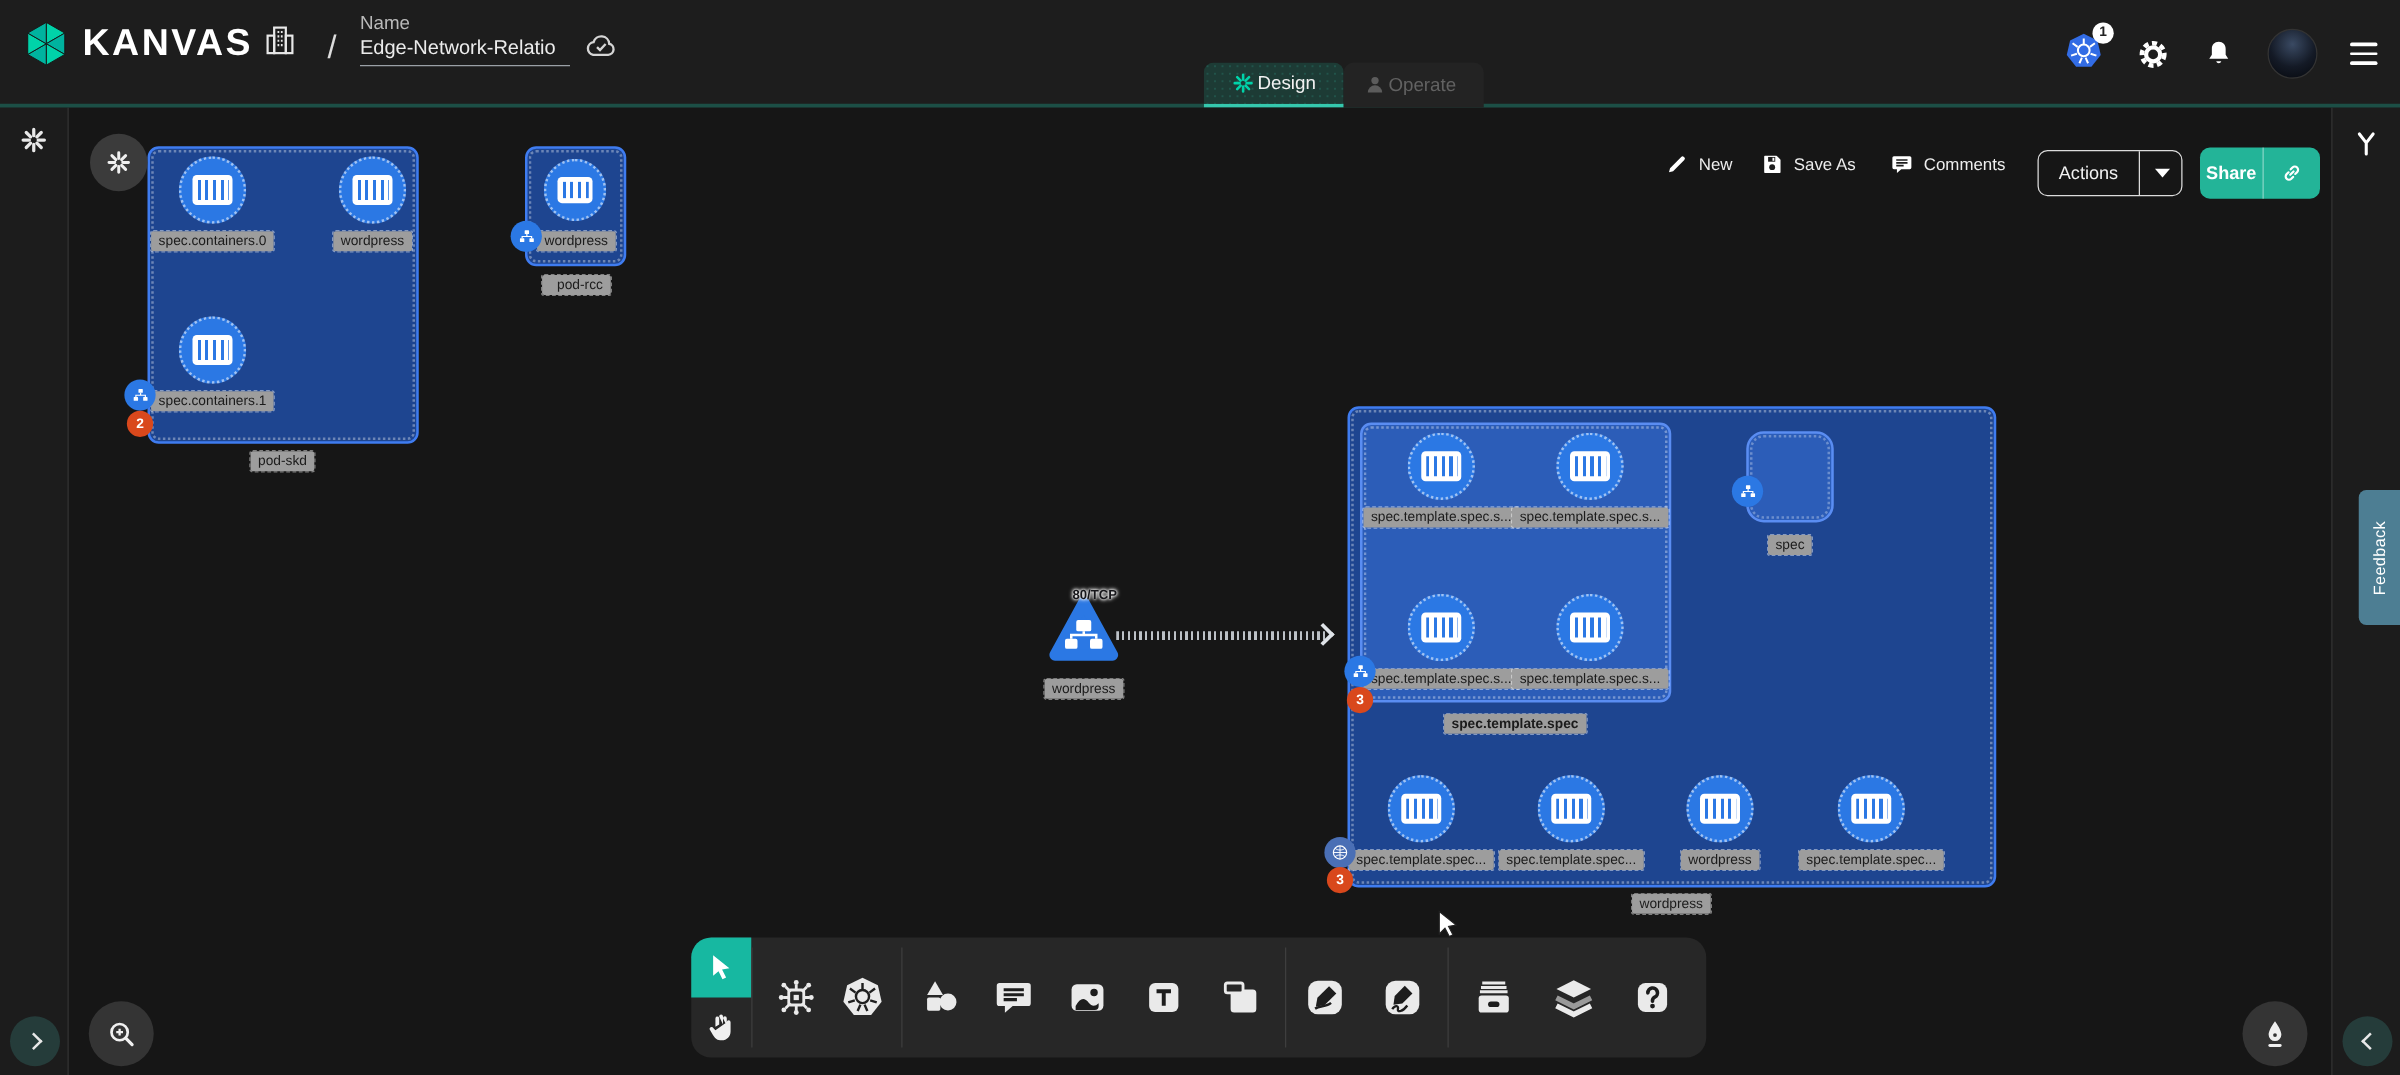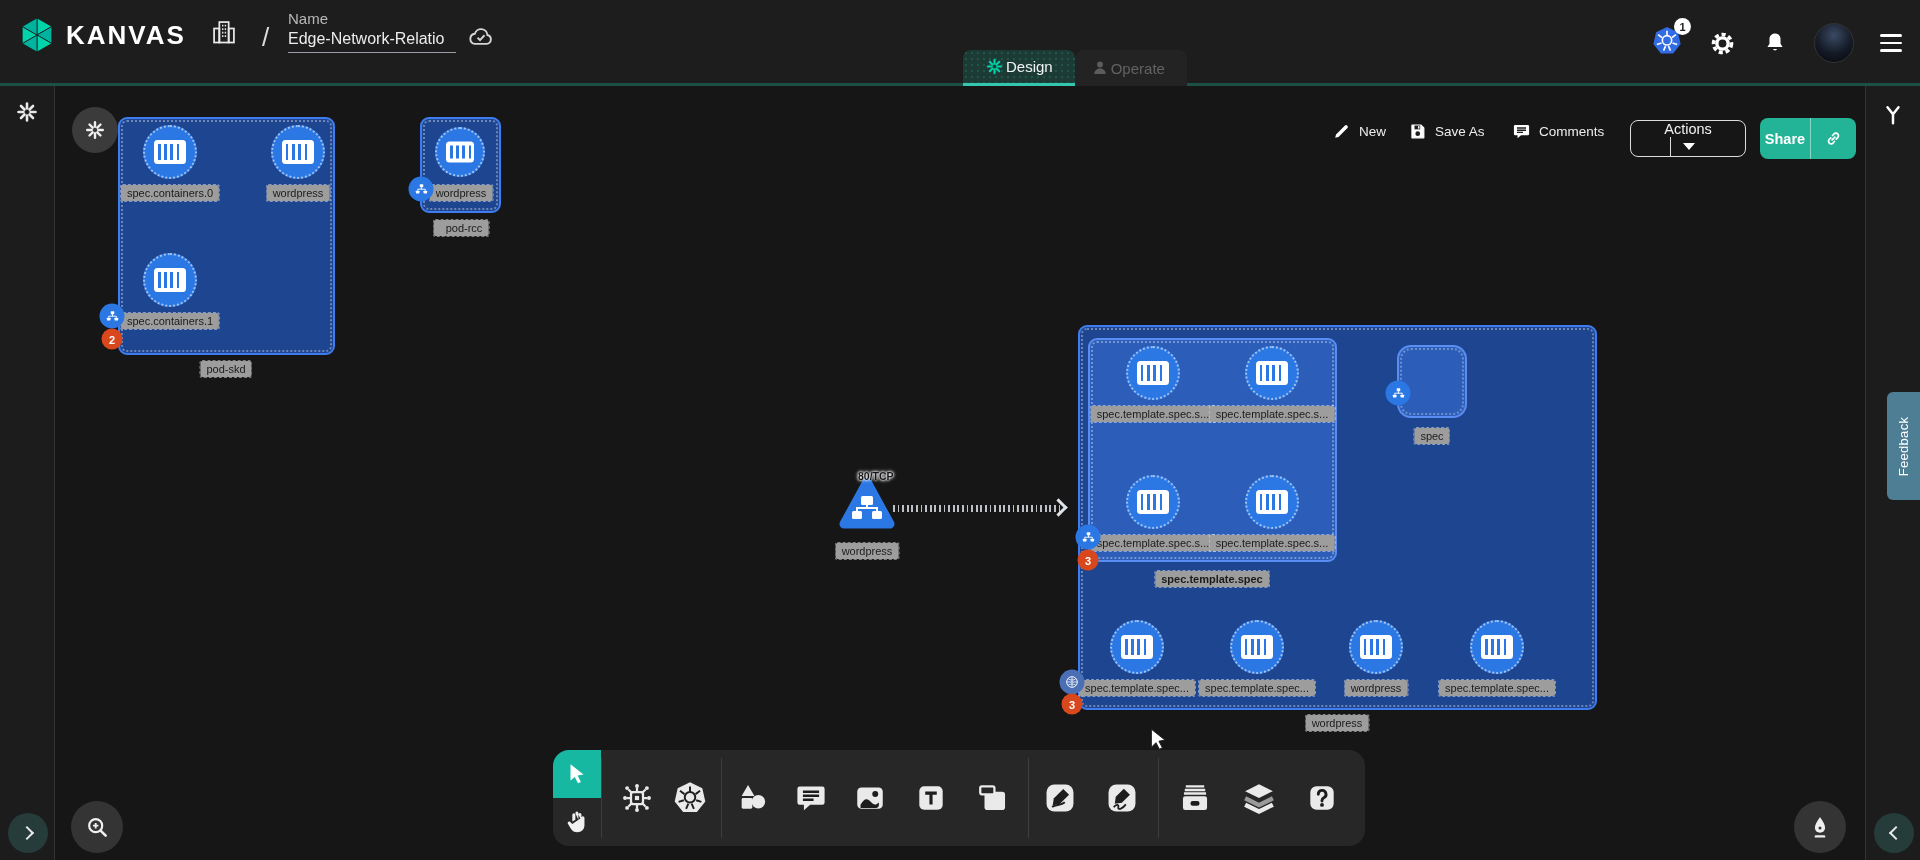--- a/index.html
+++ b/index.html
@@ -3,21 +3,21 @@
 <meta charset="utf-8">
 <style>
   * { margin:0; padding:0; box-sizing:border-box; }
   html,body { background:#111; }
   body { font-family:"Liberation Sans", sans-serif; }
   .stage { position:relative; width:1920px; height:860px; background:#161616; overflow:hidden; }
 
   
   .header { position:absolute; left:0; top:0; width:1920px; height:86px; background:#1d1d1d; border-bottom:3px solid #1c4f46; z-index:50; }
   .logo-wrap { position:absolute; left:18px; top:16px; display:flex; align-items:center; gap:10px; }
-  .logo-text { color:#fff; font-size:26px; font-weight:800; letter-spacing:2px; }
+  .logo-text { color:#fff; font-size:30px; font-weight:800; letter-spacing:2px; }
   .hdr-sep { position:absolute; left:262px; top:22px; color:#ddd; font-size:26px; font-weight:300; }
   .hdr-building { position:absolute; left:210px; top:18px; color:#e8e8e8; }
   .name-block { position:absolute; left:288px; top:10px; width:168px; }
   .name-label { color:#b9b9b9; font-size:15px; }
   .name-input { display:block; margin-top:3px; width:168px; background:transparent; border:none; border-bottom:1px solid #9aa0a6; color:#ececec; font-size:16px; font-family:"Liberation Sans",sans-serif; padding-bottom:4px; outline:none; }
   .cloud-save { position:absolute; left:466px; top:22px; color:#d5d5d5; }
 
   .tabs { position:absolute; left:963px; top:50px; height:36px; display:flex; }
   .tab { height:36px; display:flex; align-items:center; gap:2px; padding:0 22px; border-radius:8px 8px 0 0; font-size:15px; }
   .tab.active { background:#1d3b35; color:#f2f2f2; border-bottom:3px solid #35c7ad;
@@ -35,21 +35,21 @@
   .strip-left { position:absolute; left:0; top:86px; width:55px; height:774px; background:#1c1c1c; border-right:1px solid #323232; z-index:40; }
   .strip-right { position:absolute; right:0; top:86px; width:55px; height:774px; background:#1c1c1c; border-left:1px solid #323232; z-index:40; }
   .strip-icon { position:absolute; left:50%; transform:translateX(-50%); color:#e8e8e8; }
   .circ-btn { position:absolute; border-radius:50%; display:flex; align-items:center; justify-content:center; cursor:pointer; }
   .chev { width:10px; height:10px; border-right:2.6px solid #e8e8e8; border-top:2.6px solid #e8e8e8; }
   .chev.right { transform:rotate(45deg); margin-left:-3px; }
   .chev.left  { transform:rotate(-135deg); margin-right:-3px; }
 
   
   .act { position:absolute; top:122px; display:flex; align-items:center; gap:8px; color:#ededed; font-size:13.5px; cursor:pointer; z-index:45; }
-  .btn-outline { position:absolute; top:120px; height:37px; border:1.5px solid #dcdcdc; border-radius:8px; display:flex; align-items:center; color:#f2f2f2; font-size:14.5px; cursor:pointer; z-index:45;flex-direction:column; }
+  .btn-outline { position:absolute; top:120px; height:37px; border:1.5px solid #dcdcdc; border-radius:8px; display:flex; align-items:center; color:#f2f2f2; font-size:14.5px; cursor:pointer; z-index:45; }
   .btn-outline .caret-zone { border-left:1px solid #dcdcdc; height:100%; display:flex; align-items:center; padding:0 12px; }
   .caret-down { width:0; height:0; border-left:6px solid transparent; border-right:6px solid transparent; border-top:7px solid #fff; }
   .btn-share { position:absolute; top:118px; height:41px; background:#23b498; border-radius:8px; display:flex; align-items:center; color:#fff; font-size:14.5px; font-weight:bold; cursor:pointer; z-index:45; }
   .btn-share .link-zone { border-left:1px solid rgba(255,255,255,.45); height:100%; display:flex; align-items:center; padding:0 13px; }
 
   
   .float-dot { position:absolute; left:72px; top:107px; width:46px; height:46px; background:#3b3b3b; border-radius:50%; display:flex; align-items:center; justify-content:center; color:#f0f0f0; z-index:30; cursor:pointer; }
   .zoom-btn { position:absolute; left:71px; top:801px; width:52px; height:52px; background:#343434; border-radius:50%; display:flex; align-items:center; justify-content:center; color:#f0f0f0; z-index:30; cursor:pointer; }
   .pen-btn { position:absolute; left:1794px; top:801px; width:52px; height:52px; background:#343434; border-radius:50%; display:flex; align-items:center; justify-content:center; color:#f0f0f0; z-index:30; cursor:pointer; }
 

